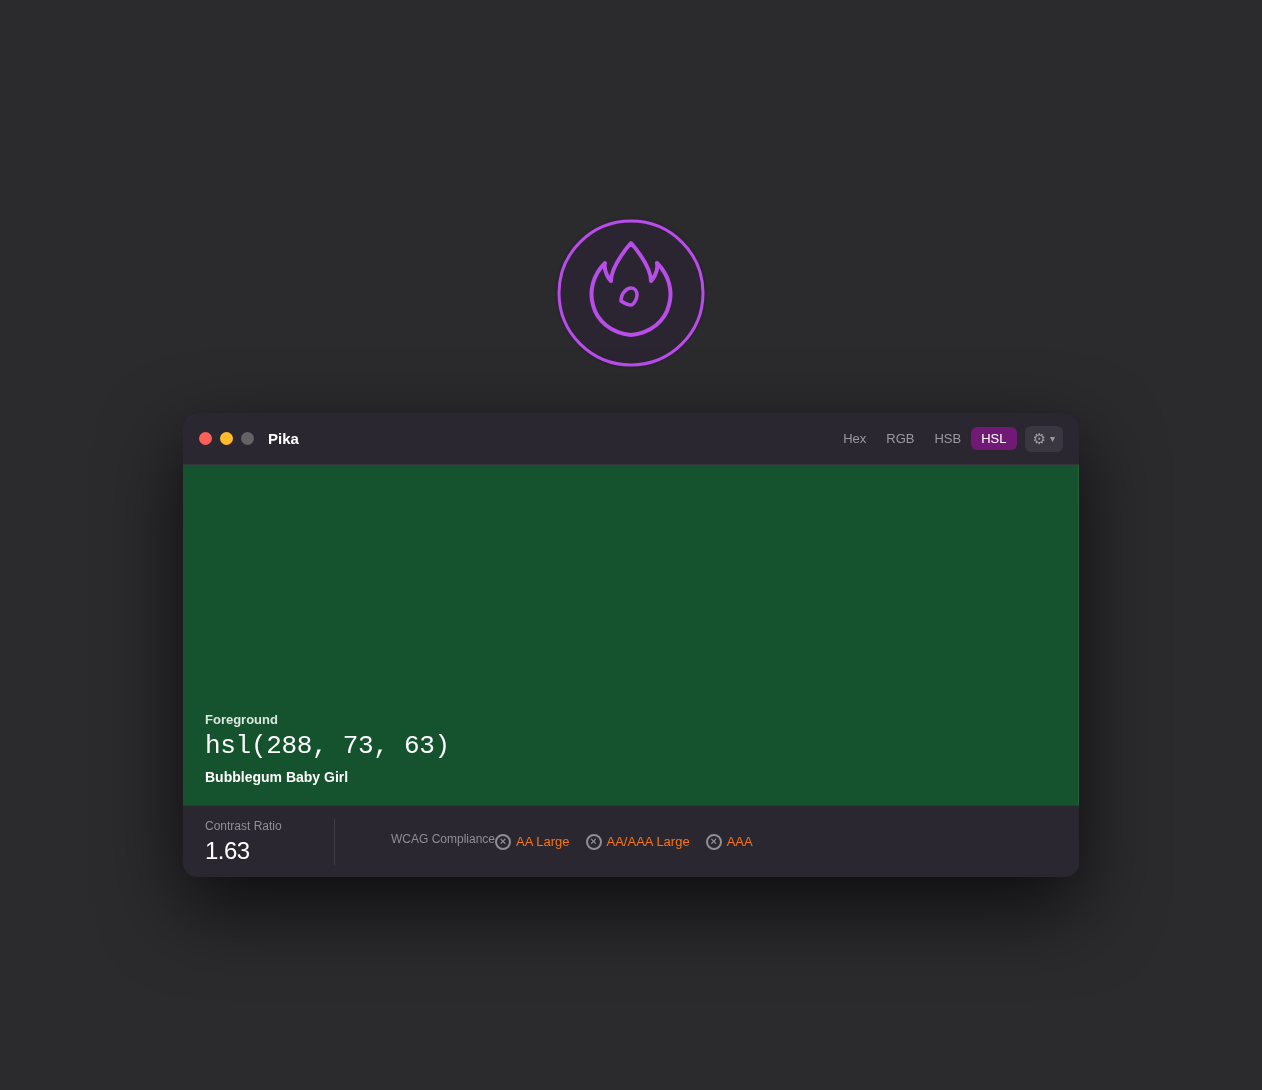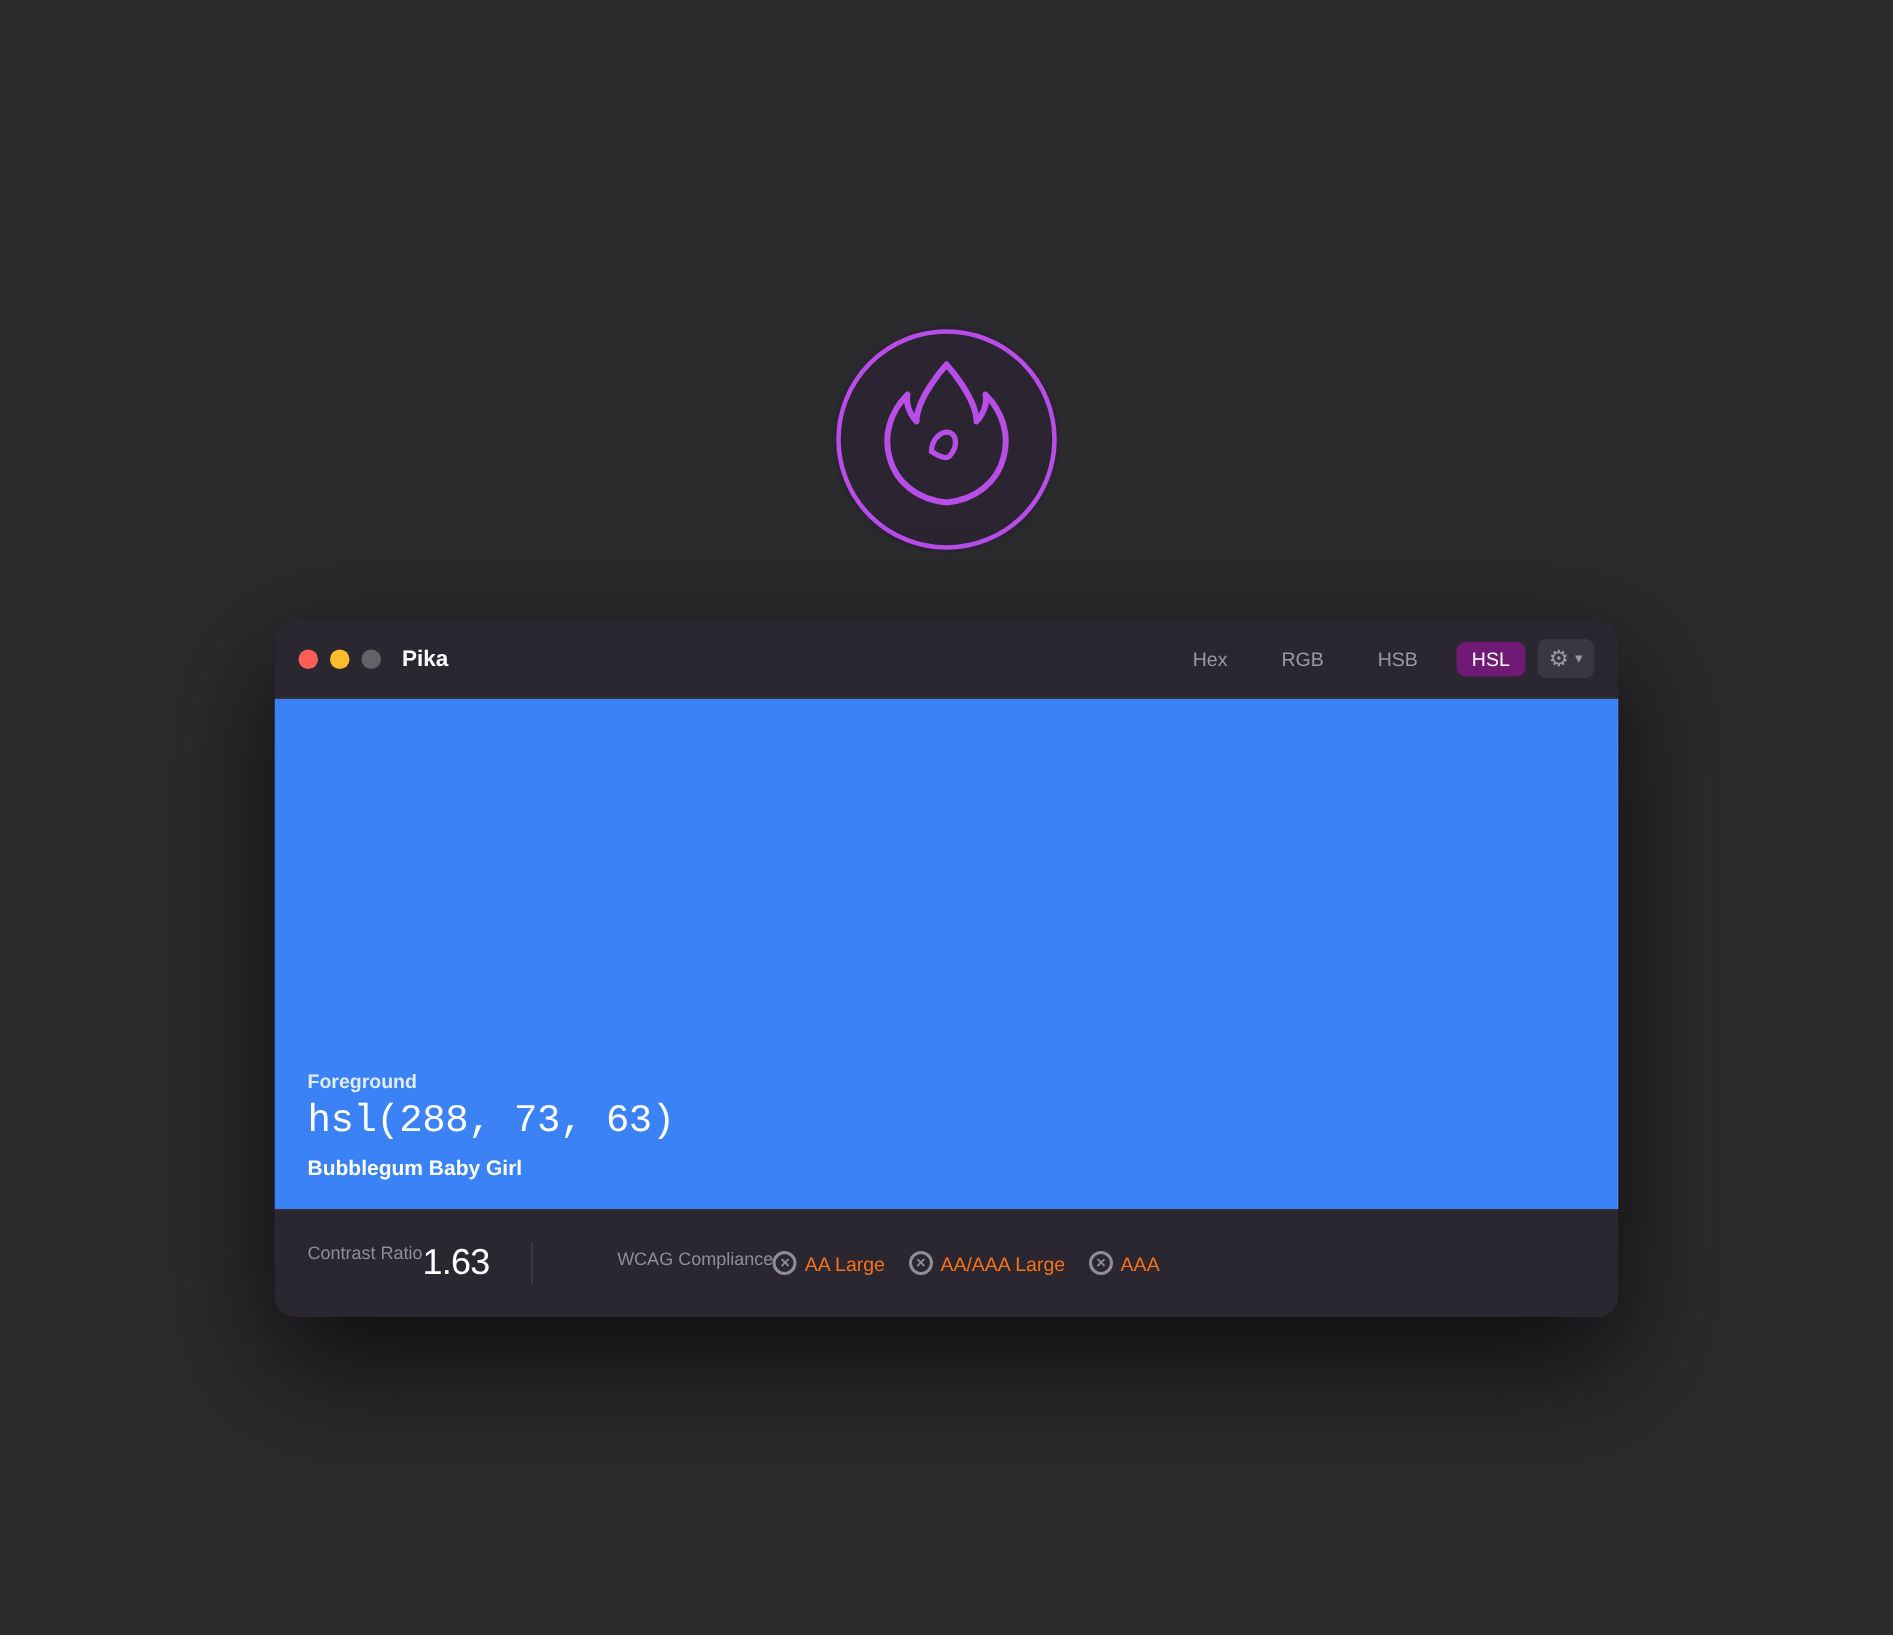--- a/index.html
+++ b/index.html
@@ -65,21 +65,21 @@
       color: #ffffff;
       font-size: 15px;
       font-weight: 600;
       margin-left: 14px;
       flex: 1;
     }
 
     .format-tabs {
       display: flex;
       align-items: center;
-      gap: 16px;
+      gap: 0;
     }
 
     .format-tab {
       color: #9a9aa0;
       font-size: 13px;
       font-weight: 500;
       padding: 4px 10px;
       border-radius: 6px;
       cursor: pointer;
       background: transparent;
@@ -122,21 +122,21 @@
     .color-panel {
       flex: 1;
       display: flex;
       flex-direction: column;
       justify-content: flex-end;
       padding: 20px 22px;
       position: relative;
     }
 
     .color-panel.foreground {
-      background: #3b82f6;
+      background: #14532d;
       border-right: 1px solid rgba(255,255,255,0.08);
     }
 
     .color-panel.background {
       background: #e080f0;
     }
 
     .panel-label {
       color: rgba(255,255,255,0.85);
       font-size: 13px;
@@ -164,21 +164,21 @@
       background: #2a2731;
       display: flex;
       align-items: center;
       padding: 0 22px;
       height: 72px;
       border-top: 1px solid rgba(255,255,255,0.06);
     }
 
     .contrast-section {
       display: flex;
-      flex-direction: row;
+      flex-direction: column;
       margin-right: 36px;
       min-width: 130px;
       border-right: 1px solid rgba(255,255,255,0.1);
       padding-right: 28px;
     }
 
     .section-label {
       color: #8e8e95;
       font-size: 12px;
       font-weight: 500;

